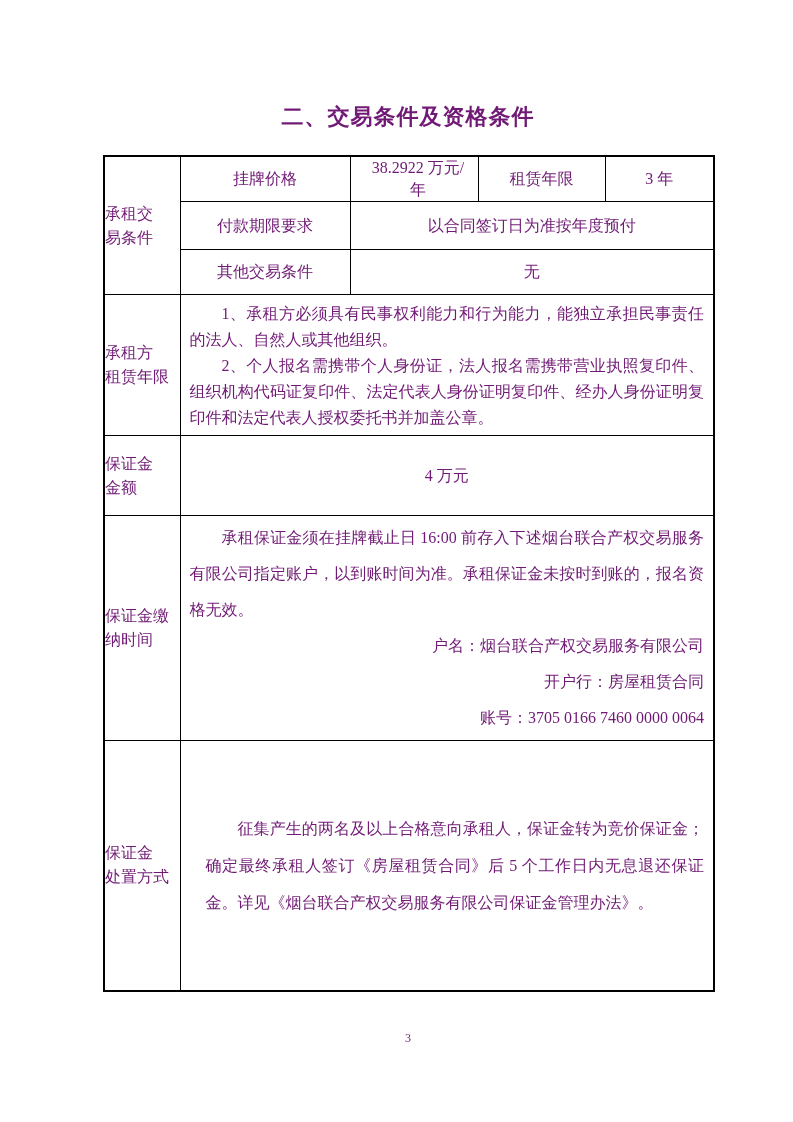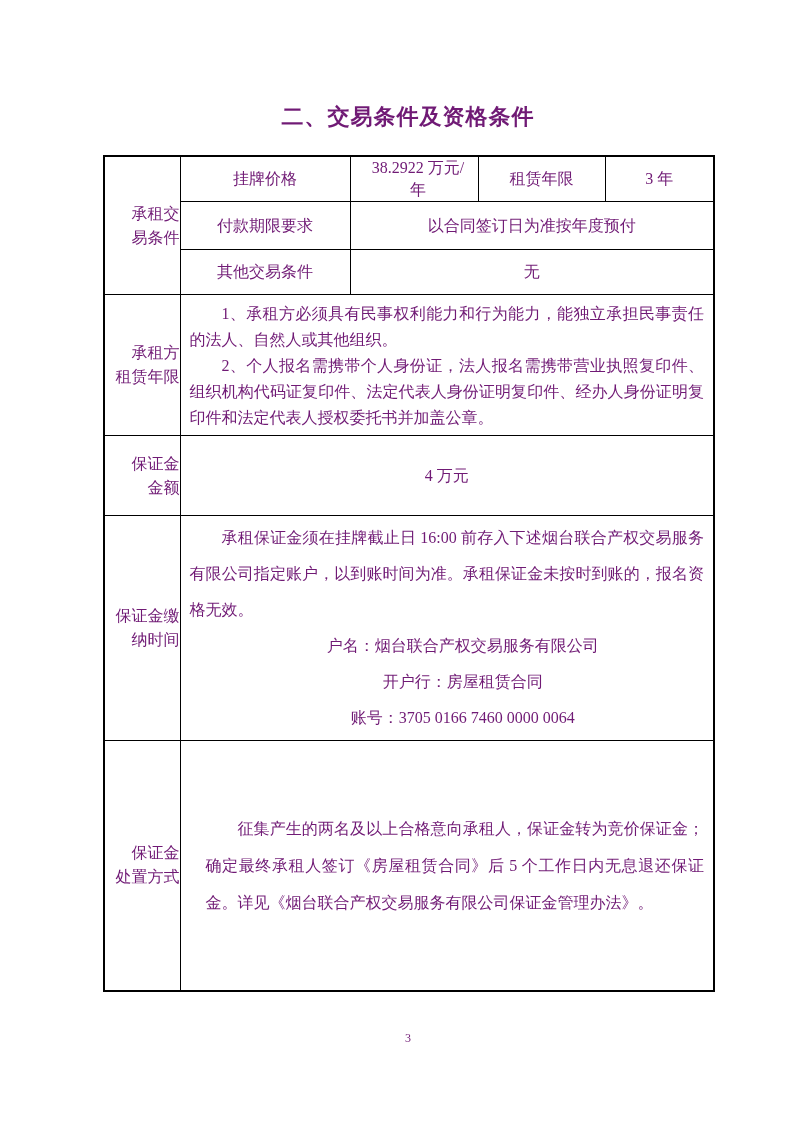--- a/index.html
+++ b/index.html
@@ -32,21 +32,21 @@
     table-layout: fixed;
     border-collapse: collapse;
     border: 2px solid #000;
   }
   table.cond-table td {
     border: 1px solid #000;
     font-size: 16px;
     vertical-align: middle;
   }
   td.hdr {
-    text-align: right;
+    text-align: left;
     white-space: pre-line;
     line-height: 24px;
     font-weight: normal;
   }
   td.lbl {
     text-align: center;
     line-height: 22px;
   }
   td.val {
     text-align: center;
@@ -69,21 +69,21 @@
     text-align: justify;
     margin-left: 27px;
   }
   td.body-wide p {
     text-indent: 2em;
     line-height: 36px;
   }
   td.body-wide p.bank-line {
     text-indent: 0;
     padding-left: 2em;
-    text-align: center;
+    text-align: right;
   }
   td.body-mid {
     vertical-align: middle;
     padding: 4px 9px;
     text-align: justify;
   }
   td.body-mid p {
     text-indent: 2em;
     line-height: 37px;
     margin-left: 16px;

